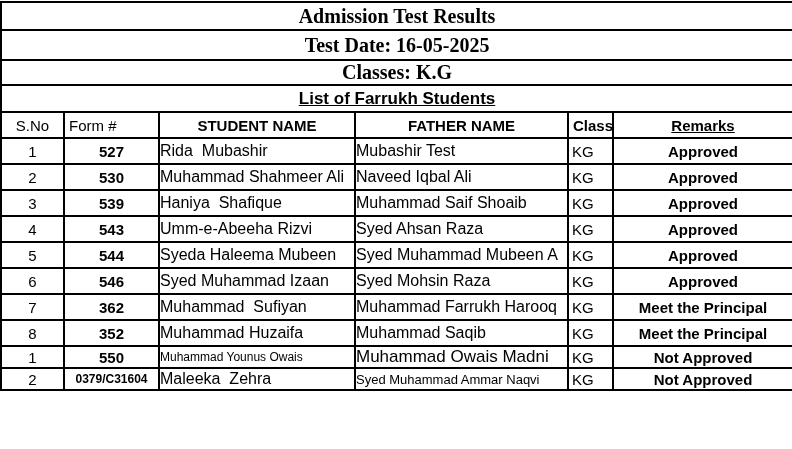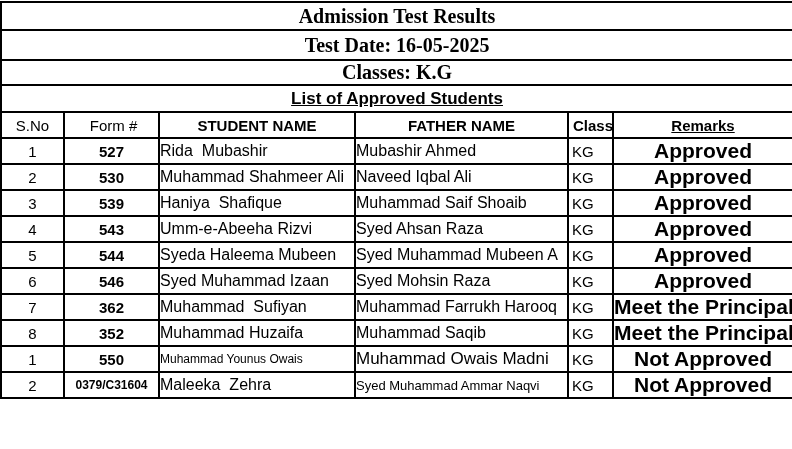--- a/index.html
+++ b/index.html
@@ -30,30 +30,30 @@
     font-size: 20px;
     text-align: center;
   }
   .section-band {
     font-weight: bold;
     font-size: 17px;
     text-align: center;
     text-decoration: underline;
   }
   
-  .col-h        { font-size: 15px; text-align: center; padding-left: 4px; }
+  .col-h        { font-size: 15px; text-align: left; padding-left: 4px; }
   .col-h-center { text-align: center; padding-left: 0; }
   .col-h-bold   { font-weight: bold; }
   .col-h-under  { text-decoration: underline; }
   
   .c-sno     { text-align: center; font-size: 15px; }
   .c-form    { text-align: center; font-size: 15px; font-weight: bold; }
   .c-name    { text-align: left; font-size: 16px; padding-left: 0; }
   .c-class   { text-align: left; font-size: 15px; padding-left: 3px; }
-  .c-remarks { text-align: center; font-size: 21px; font-weight: bold; }
+  .c-remarks { text-align: center; font-size: 15px; font-weight: bold; }
   
   .fs-sm  { font-size: 12px; }
   .fs-sm2 { font-size: 13px; }
   .fs-sm3 { font-size: 12px; font-weight: bold; }
   .fs-lg  { font-size: 17px; }
 </style>
 </head>
 <body>
 
 <table class="report">
@@ -71,37 +71,37 @@
     <td colspan="6" class="title-cell">Admission Test Results</td>
   </tr>
   <tr style="height:30px">
     <td colspan="6" class="title-cell">Test Date: 16-05-2025</td>
   </tr>
   <tr style="height:17px">
     <td colspan="6" class="title-cell">Classes: K.G</td>
   </tr>
 
   <tr style="height:27px">
-    <td colspan="6" class="section-band">List of Approved Students</td>
+    <td colspan="6" class="section-band">List of Farrukh Students</td>
   </tr>
 
   <tr style="height:26px">
     <td class="col-h col-h-center">S.No</td>
     <td class="col-h">Form #</td>
     <td class="col-h col-h-center col-h-bold">STUDENT NAME</td>
     <td class="col-h col-h-center col-h-bold">FATHER NAME</td>
     <td class="col-h col-h-bold">Class</td>
     <td class="col-h col-h-center col-h-bold col-h-under">Remarks</td>
   </tr>
 
   <tr style="height:26px">
     <td class="c-sno">1</td>
     <td class="c-form">527</td>
     <td class="c-name">Rida  Mubashir</td>
-    <td class="c-name">Mubashir Ahmed</td>
+    <td class="c-name">Mubashir Test</td>
     <td class="c-class">KG</td>
     <td class="c-remarks">Approved</td>
   </tr>
   <tr style="height:26px">
     <td class="c-sno">2</td>
     <td class="c-form">530</td>
     <td class="c-name">Muhammad Shahmeer Ali</td>
     <td class="c-name">Naveed Iqbal Ali</td>
     <td class="c-class">KG</td>
     <td class="c-remarks">Approved</td>

